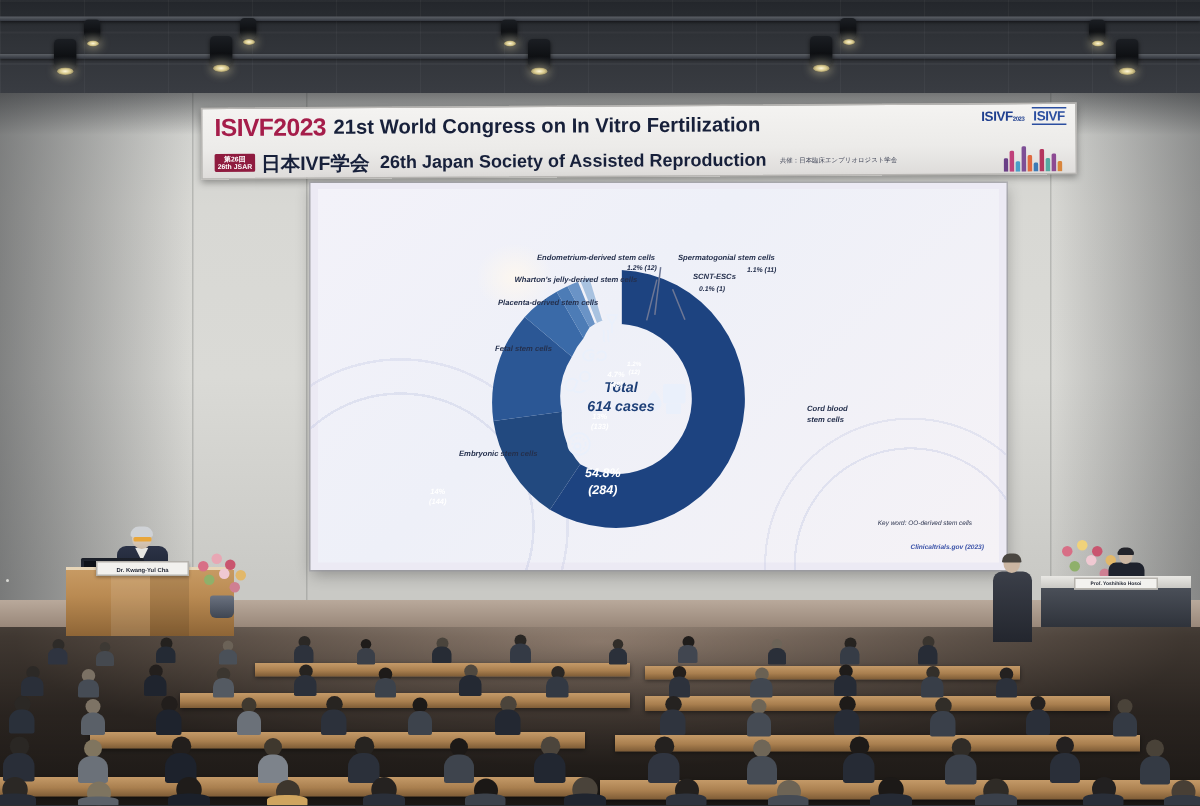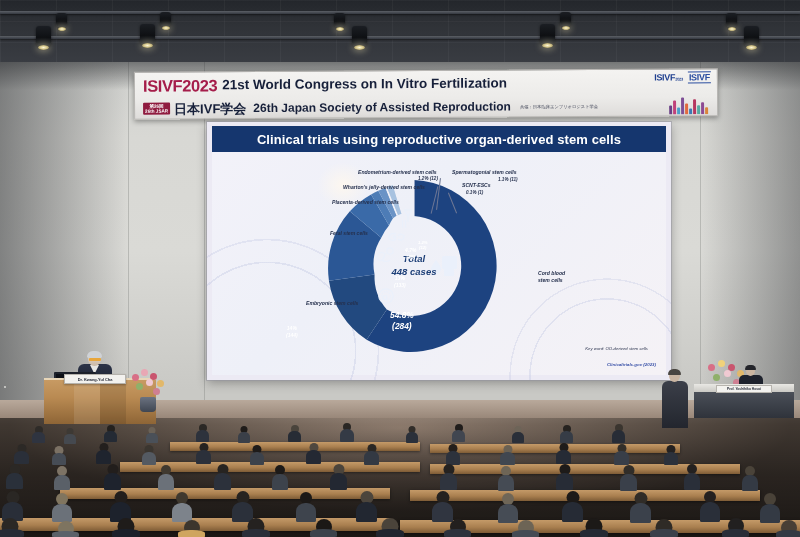--- a/index.html
+++ b/index.html
@@ -407,21 +407,20 @@
   </div>
 
   <div id="screen">
     <div id="screen-inner">
       <div class="slide">
 
         <div class="slide-rings"></div>
         <div class="slide-rings r2"></div>
         <div class="slide-blob"></div>
 
-        <div class="slide-title">Clinical trials using reproductive organ-derived stem cells</div>
 
         <div id="chart-area">
 
           <div id="donut-wrap">
             <svg id="donut-svg" viewBox="0 0 180 180">
 
               <path fill="#1d4380" d="M 90 4 A 86 86 0 1 1 42.63 163.84 L 62.78 133.55 A 50 50 0 1 0 90 40 Z"></path>
 
               <path fill="#22497f" d="M 42.63 163.84 A 86 86 0 0 1 4.93 104.67 L 50.54 98.53 A 50 50 0 0 0 62.78 133.55 Z"></path>
 
@@ -477,21 +476,21 @@
 
                 <g>
                   <path d="M84 40 l-3 -5 M84 40 l3 -5 M84 40 v6"></path>
                   <path d="M80 34 h8"></path>
                 </g>
               </g>
             </svg>
 
             <div class="center-label">
               <div>Total</div>
-              <div>448 cases</div>
+              <div>614 cases</div>
             </div>
           </div>
 
           <div class="val-big" style="left:178px; top:158px;">
             <div>54.8%</div>
             <div>(284)</div>
           </div>
           <div class="val-in" style="left:74px; top:173px;">
             <div>14%</div>
             <div>(144)</div>

